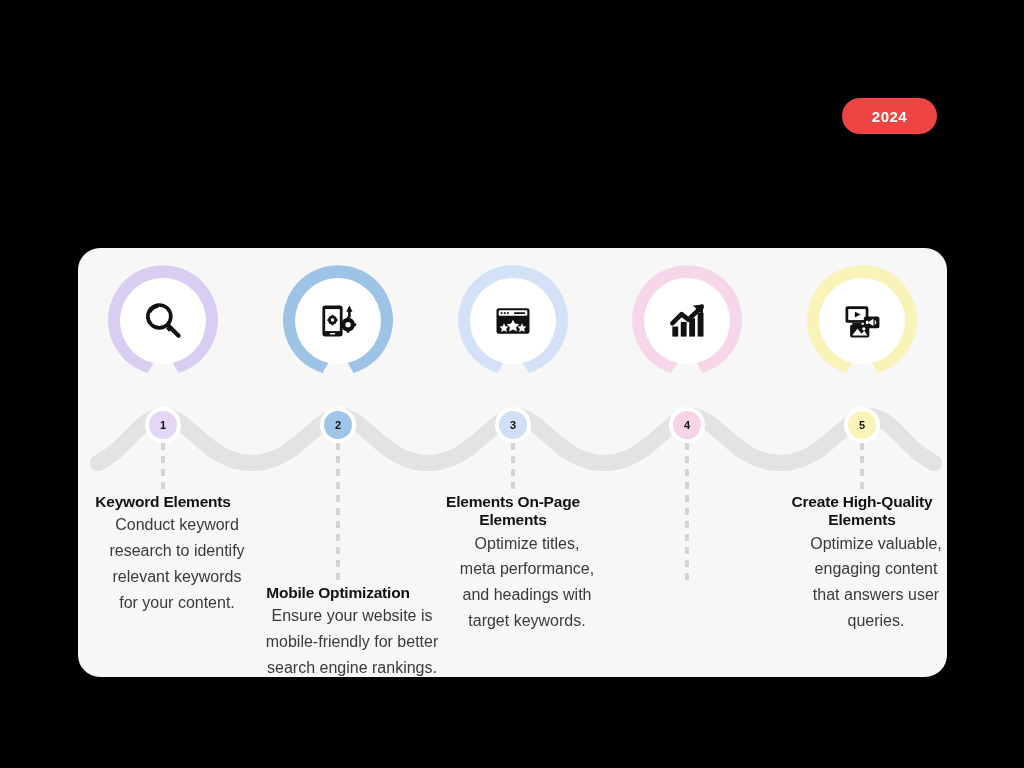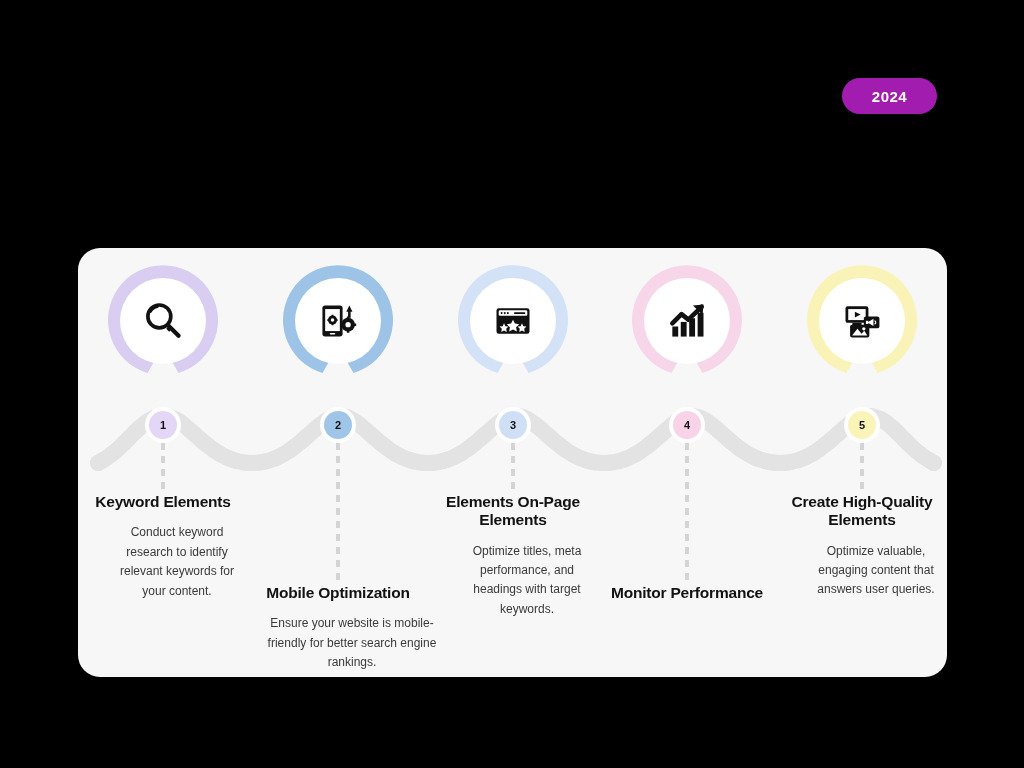--- a/index.html
+++ b/index.html
@@ -3,22 +3,22 @@
 <meta charset="utf-8">
 <style>
   * { margin:0; padding:0; box-sizing:border-box; }
   html,body { width:1024px; height:768px; background:#000; overflow:hidden; }
   body { font-family:"Liberation Sans", sans-serif; }
 
   #stage { position:relative; width:1024px; height:768px; background:#000000; }
 
   
   .year-badge{
-    position:absolute; left:842px; top:78px; width:95px; height:36px;
-    background:#a21caf; border-radius:18px;
+    position:absolute; left:842px; top:98px; width:95px; height:36px;
+    background:#ef4444; border-radius:18px;
     display:flex; align-items:center; justify-content:center;
     color:#ffffff; font-size:15px; font-weight:bold; letter-spacing:.5px;
   }
 
   
   .card{
     position:absolute; left:78px; top:248px; width:869px; height:429px;
     background:#f7f7f7; border-radius:22px; overflow:hidden;
   }
 
@@ -61,21 +61,21 @@
     background-size:4px 13px; background-repeat:repeat-y;
   }
 
   
   .txt{ position:absolute; left:50%; transform:translateX(-50%); width:168px; text-align:center; }
   .txt .title{
     font-size:15.5px; font-weight:bold; color:#121212; line-height:1.18;
     letter-spacing:-.2px;
   }
   .txt .desc{
-    margin-top:12px; font-size:12px; color:#3a3a3a; line-height:1.62;padding-left:28px;
+    margin-top:1px; font-size:16px; color:#3a3a3a; line-height:1.62;padding-left:28px;
   }
   .txt.wide{ width:210px; }
 
   
   .step.up   .stem{ top:195px; height:52px; }
   .step.up   .txt { top:245px; }
   .step.down .stem{ top:195px; height:140px; }
   .step.down .txt { top:336px; }
 </style>
 </head>
@@ -203,21 +203,20 @@
           </svg>
         </div>
       </div>
       <div class="node">
         <div class="node-dot" style="background:#f9d3e8;">
           <span>4</span>
         </div>
       </div>
       <div class="stem"></div>
       <div class="txt wide">
-        <div class="title">Monitor Performance</div>
       </div>
     </div>
 
     <div class="step up" style="left:699px;">
       <div class="ring-wrap">
         <svg class="ring-svg" viewBox="0 0 118 118">
           <path d="M 43.5 110.9 A 55 55 0 1 1 74.5 110.9 L 59 84 Z" fill="#faf3b8"></path>
         </svg>
         <div class="ring-inner">
           <svg viewBox="0 0 48 48">

